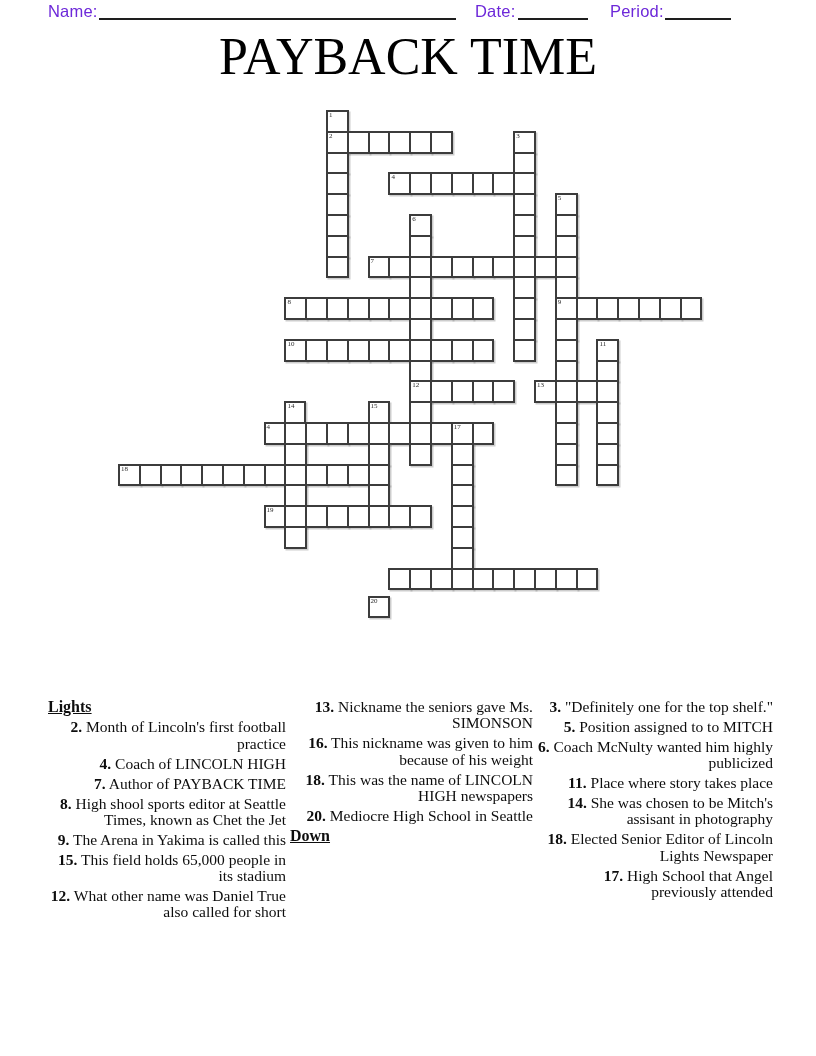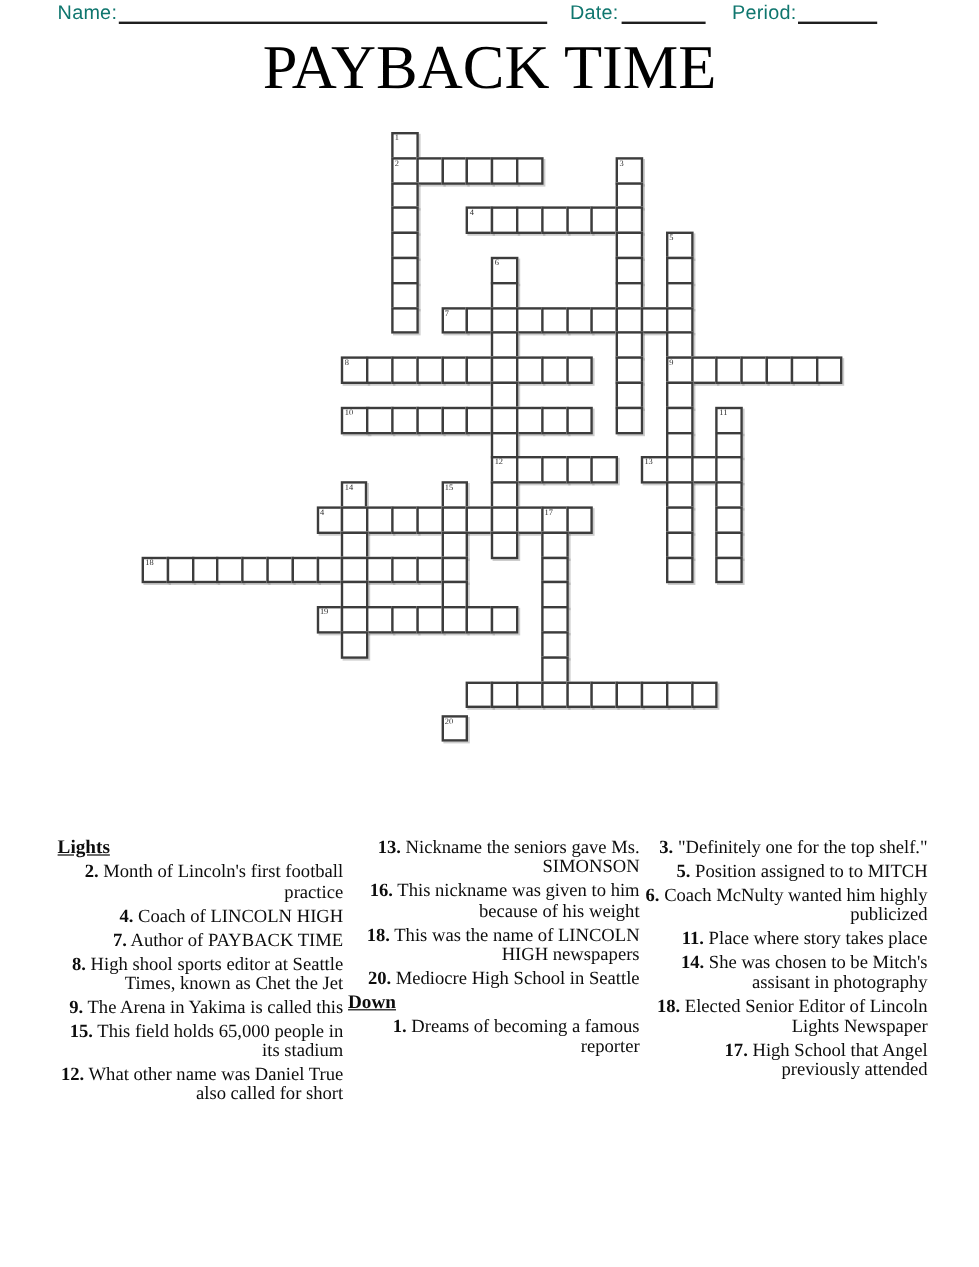--- a/index.html
+++ b/index.html
@@ -4,21 +4,21 @@
 <style>
   html,body{margin:0;padding:0;}
   body{
     width:816px;height:1056px;background:#ffffff;position:relative;
     font-family:"Liberation Sans",sans-serif;color:#111;
     overflow:hidden;
   }
   .page{position:absolute;inset:0;}
 
   
-  .hlabel{position:absolute;top:2px;font-size:16.5px;color:#0f766e;letter-spacing:.2px;}
+  .hlabel{position:absolute;top:2px;font-size:16.5px;color:#6d28d9;letter-spacing:.2px;}
   .blank{position:absolute;top:3px;height:15px;border-bottom:2px solid #1e1e1e;}
 
   
   .title{
     position:absolute;top:30px;left:0;width:100%;text-align:center;
     font-family:"Liberation Serif","DejaVu Serif",serif;
     font-size:52px;line-height:54px;color:#000;font-weight:400;
   }
 
   
@@ -274,21 +274,20 @@
         <p class="clue"><b>9.</b> The Arena in Yakima is called this</p>
         <p class="clue"><b>15.</b> This field holds 65,000 people in its stadium</p>
         <p class="clue"><b>12.</b> What other name was Daniel True also called for short</p>
       </div>
     <div class="clue-col" id="clue-col-2">
         <p class="clue"><b>13.</b> Nickname the seniors gave Ms. SIMONSON</p>
         <p class="clue"><b>16.</b> This nickname was given to him because of his weight</p>
         <p class="clue"><b>18.</b> This was the name of LINCOLN HIGH newspapers</p>
         <p class="clue"><b>20.</b> Mediocre High School in Seattle</p>
         <div class="clue-heading">Down</div>
-        <p class="clue"><b>1.</b> Dreams of becoming a famous reporter</p>
       </div>
     <div class="clue-col" id="clue-col-3">
         <p class="clue"><b>3.</b> "Definitely one for the top shelf."</p>
         <p class="clue"><b>5.</b> Position assigned to to MITCH</p>
         <p class="clue"><b>6.</b> Coach McNulty wanted him highly publicized</p>
         <p class="clue"><b>11.</b> Place where story takes place</p>
         <p class="clue"><b>14.</b> She was chosen to be Mitch's assisant in photography</p>
         <p class="clue"><b>18.</b> Elected Senior Editor of Lincoln Lights Newspaper</p>
         <p class="clue"><b>17.</b> High School that Angel previously attended</p>
       </div>

